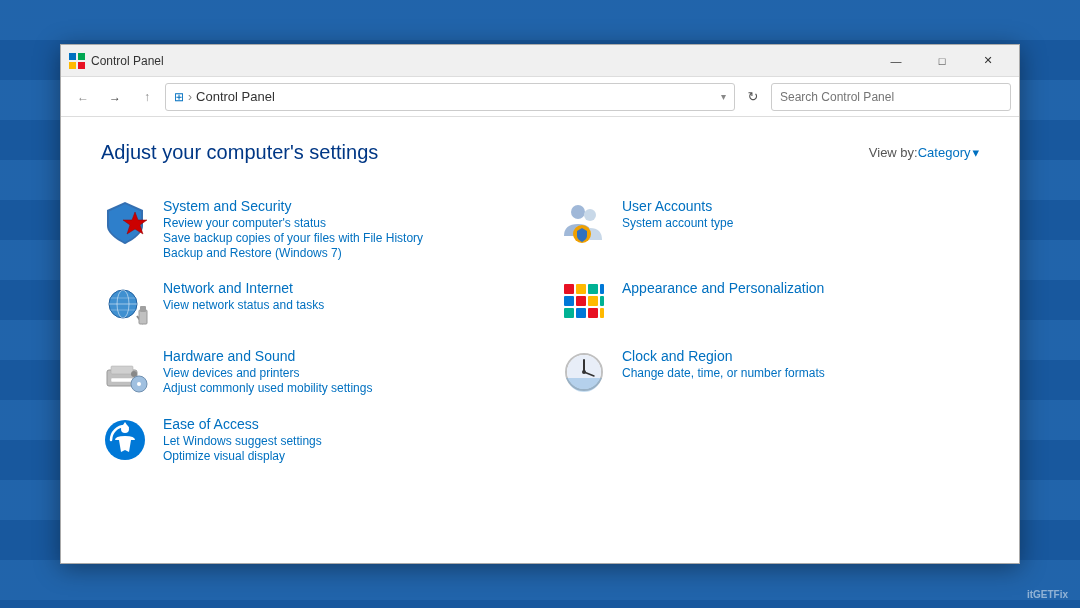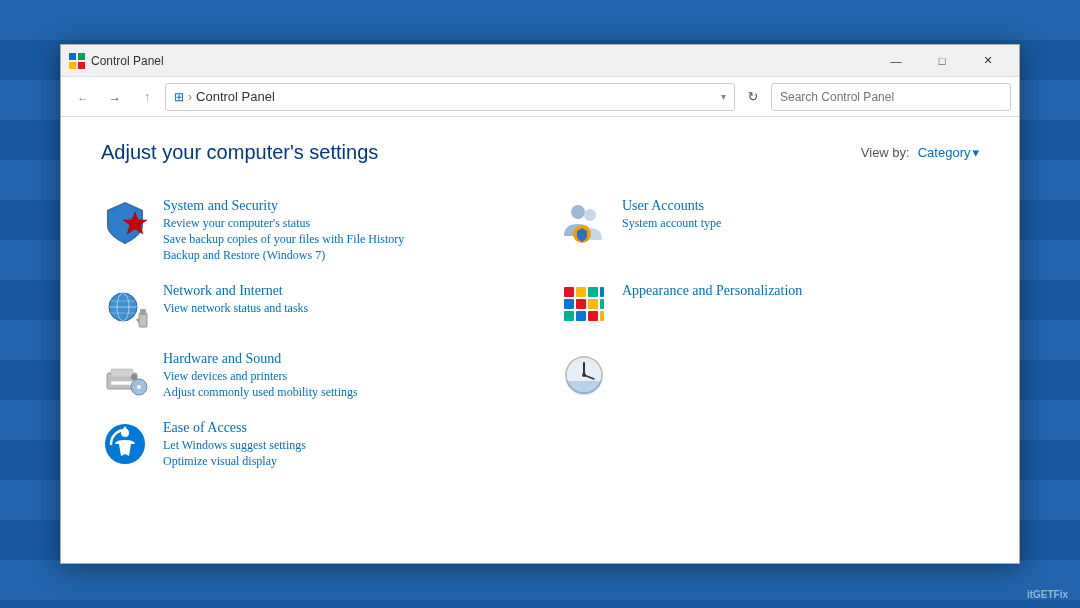--- a/index.html
+++ b/index.html
@@ -181,39 +181,38 @@
     .page-title {
       font-size: 20px;
       color: #003785;
       font-weight: 400;
     }
     .view-by {
       font-size: 13px;
       color: #333;
       display: flex;
       align-items: center;
-      gap: 8px;
+      gap: 0;
       margin-left: 12px;
     }
     .view-by-label { color: #555; }
     .view-by-value {
       color: #0070c0;
       cursor: pointer;
       display: flex;
       align-items: flex-end;
       gap: 2px;
     }
 
     
     .categories {
       display: grid;
       grid-template-columns: 1fr 1fr;
       gap: 0;
       column-gap: 40px;
-      font-family: Liberation Serif, serif;
     }
 
     .category-item {
       display: flex;
       align-items: flex-start;
       padding: 10px 0;
       gap: 14px;
     }
 
     .cat-icon {
@@ -427,20 +426,26 @@
             <circle cx="24" cy="24" r="18" fill="white" stroke="#c0c0c0" stroke-width="2"></circle>
             <circle cx="24" cy="24" r="17" fill="#e8eef8"></circle>
 
             <line x1="24" y1="24" x2="24" y2="12" stroke="#333" stroke-width="2" stroke-linecap="round"></line>
             <line x1="24" y1="24" x2="34" y2="28" stroke="#333" stroke-width="1.5" stroke-linecap="round"></line>
             <circle cx="24" cy="24" r="2" fill="#333"></circle>
 
             <path d="M6 30 Q12 44 24 44 Q36 44 42 30" fill="#4090d0" opacity="0.3"></path>
           </svg>
         </div>
+        <div class="cat-content">
+          <div class="cat-title">Clock and Region</div>
+          <div class="cat-links">
+            <span class="cat-link">Change date, time, or number formats</span>
+          </div>
+        </div>
       </div>
 
 
       <div class="category-item">
         <div class="cat-icon">
           <svg width="48" height="48" viewBox="0 0 48 48">
 
             <circle cx="24" cy="24" r="20" fill="#0078d7"></circle>
 
             <circle cx="24" cy="13" r="4" fill="white"></circle>

